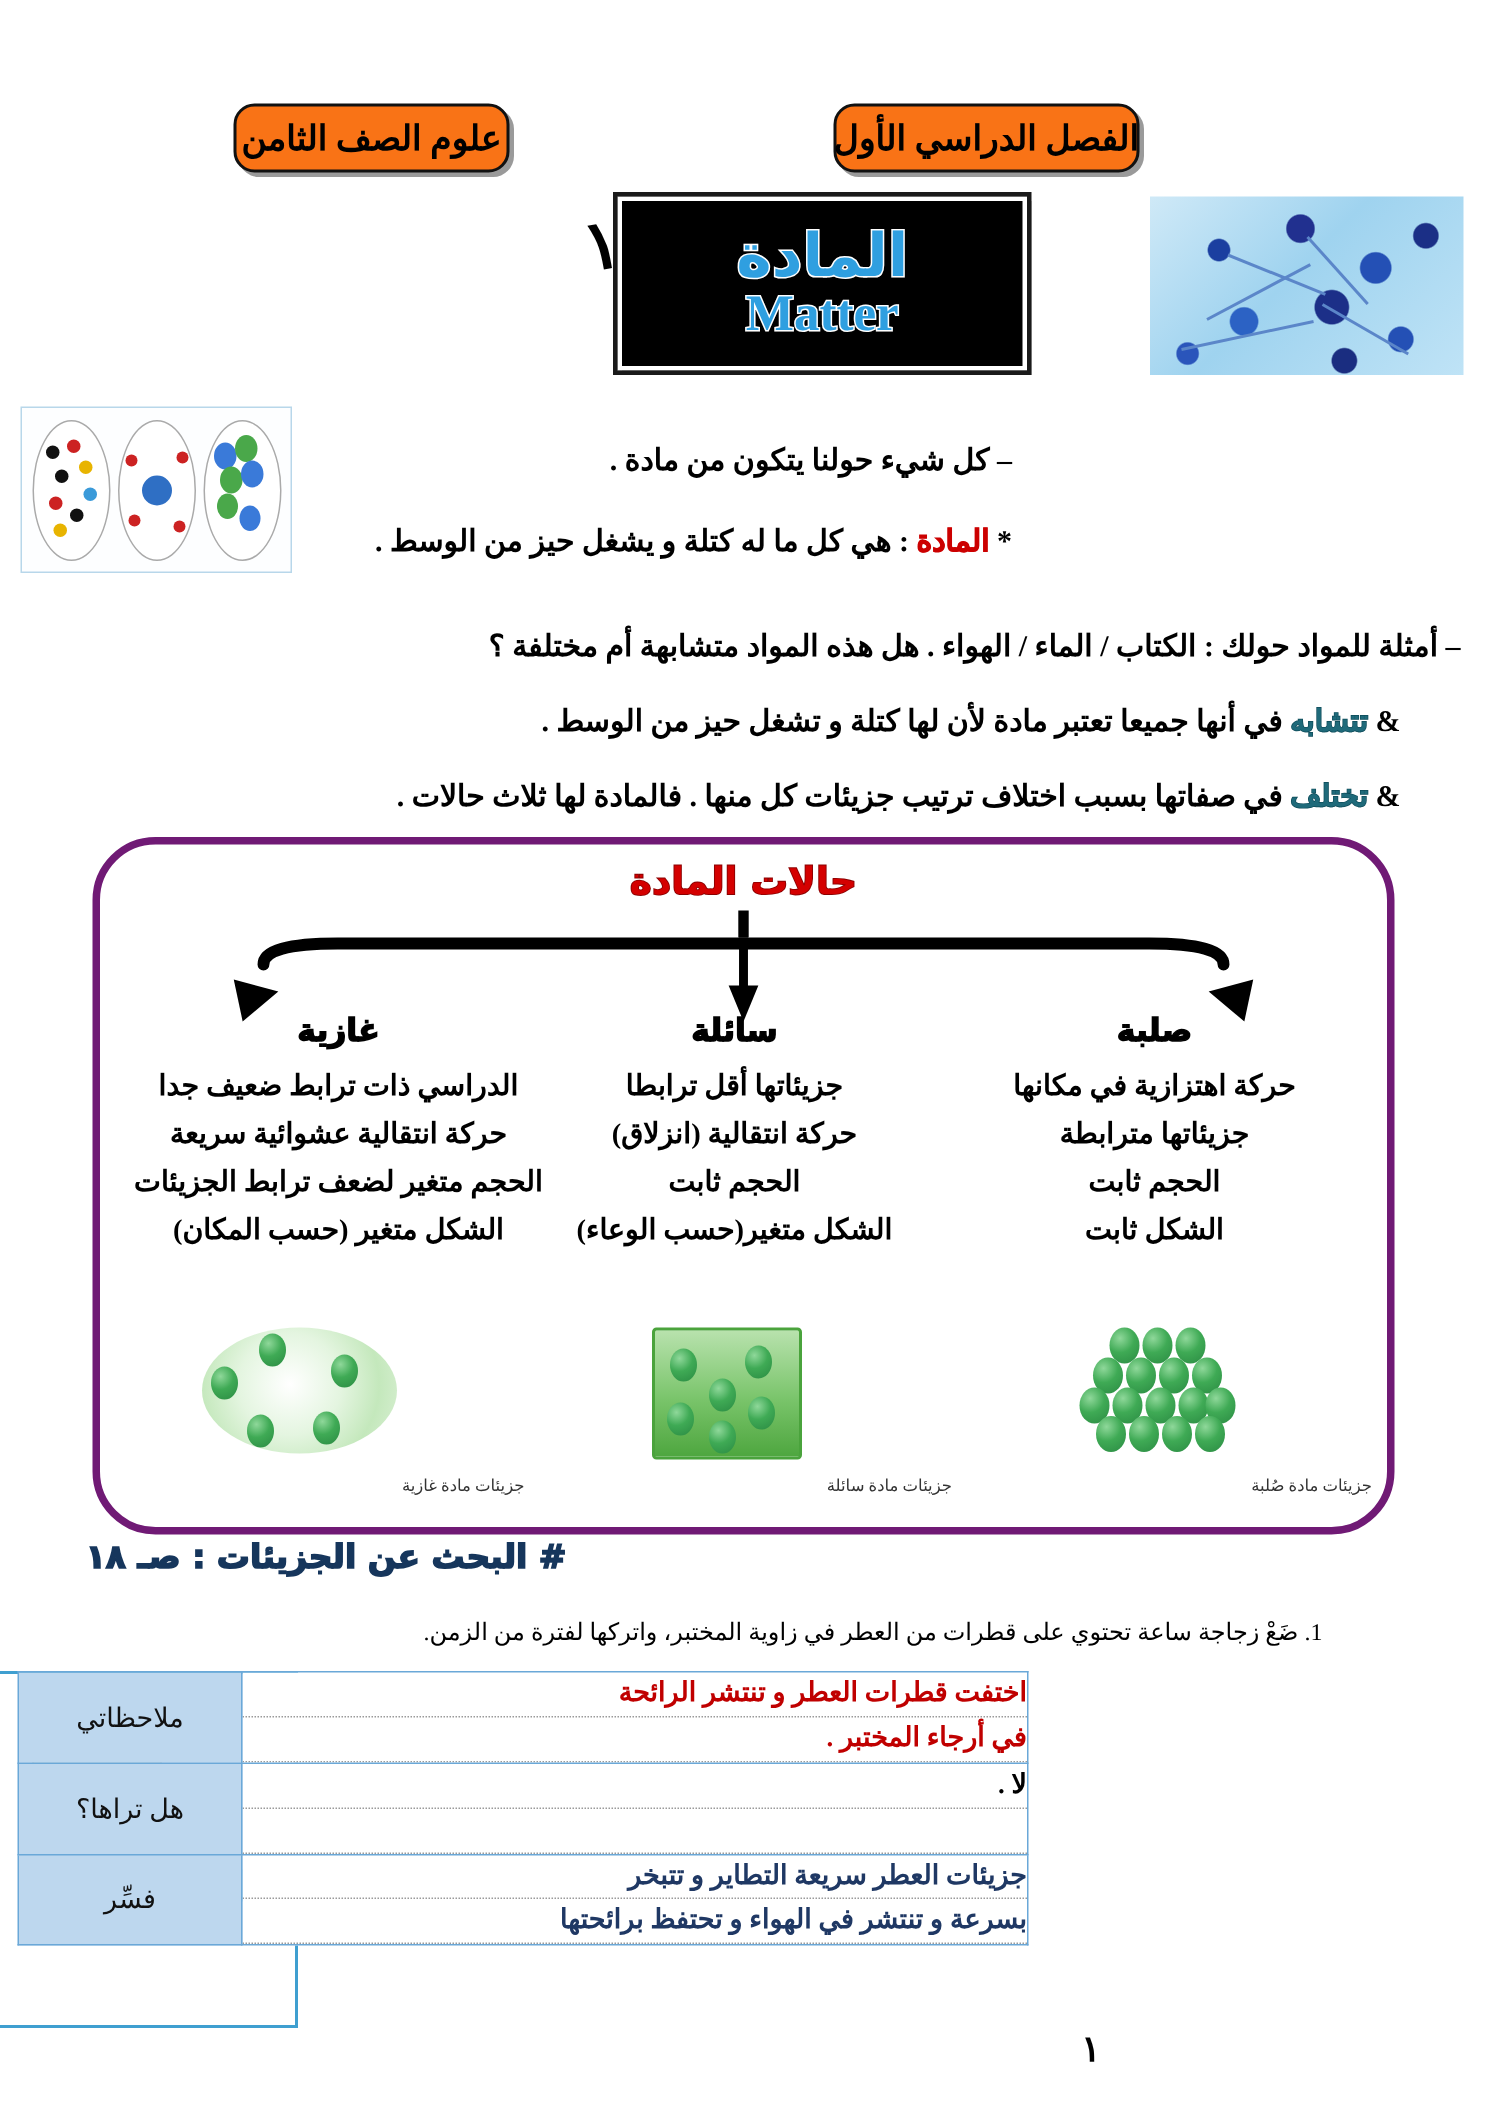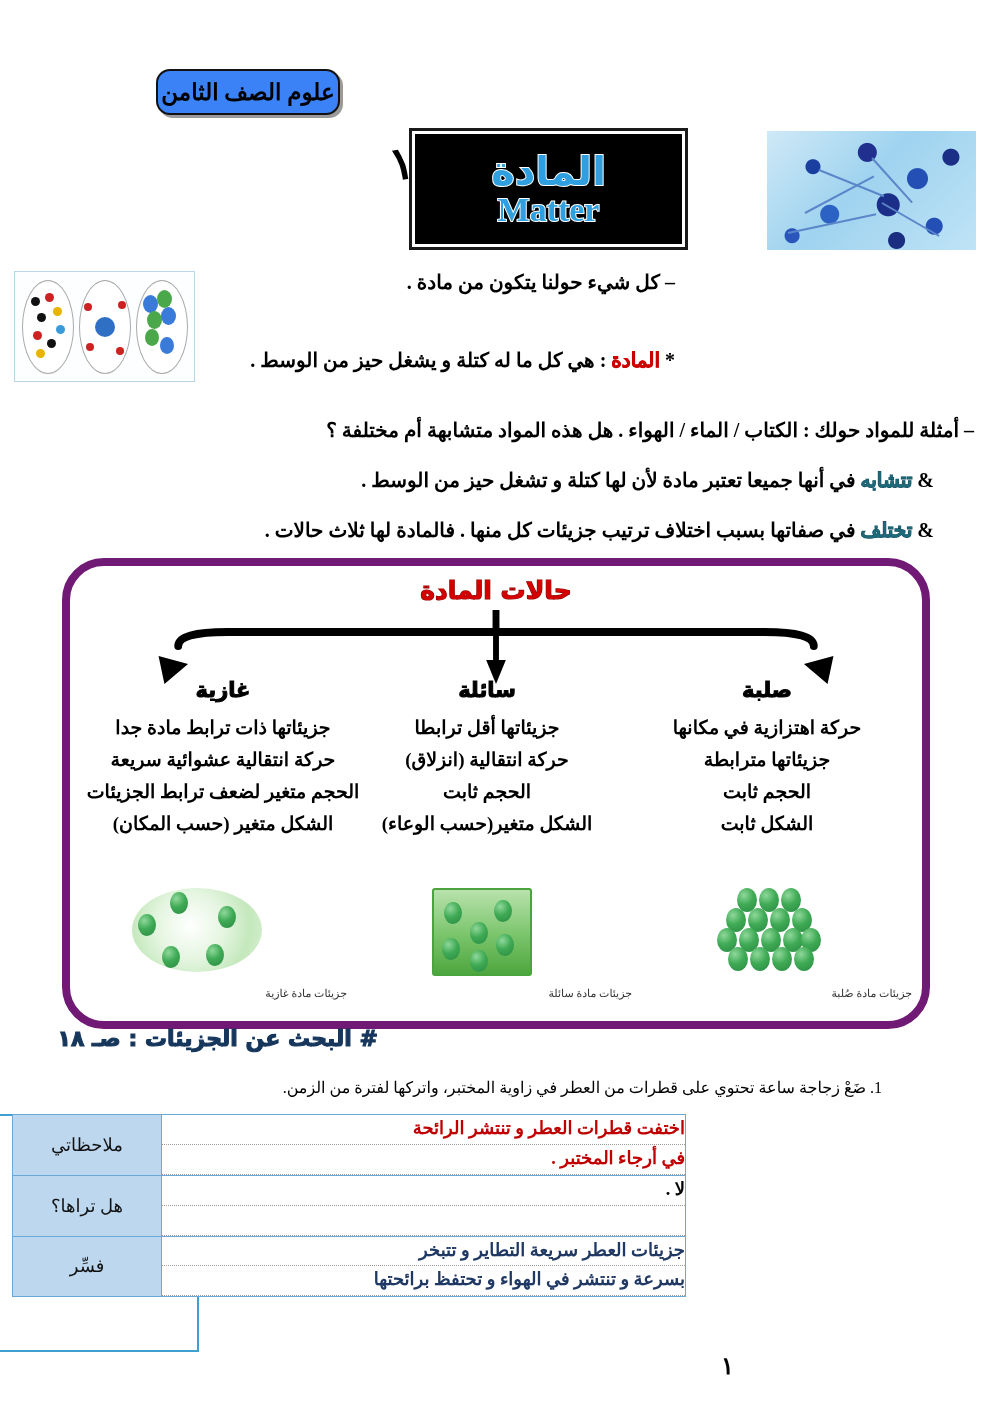--- a/index.html
+++ b/index.html
@@ -20,21 +20,21 @@
     width: 992px;
     height: 1403px;
   }
 
   
   .hdr-box {
     position: absolute;
     border: 2px solid #111;
     border-radius: 14px;
     box-shadow: 3px 3px 0 #9a9a9a;
-    background: #3b82f6;
+    background: #f97316;
     display: flex;
     align-items: center;
     justify-content: center;
     font-weight: bold;
     font-size: 23px;
     letter-spacing: 0.5px;
     white-space: nowrap;
     margin-left: 12px;
   }
   #hdr-grade { right: 652px; top: 69px; width: 180px; height: 42px; }
@@ -139,21 +139,21 @@
   .dot { position: absolute; border-radius: 50%; }
 
   
   .txt {
     position: absolute;
     font-weight: bold;
     font-size: 20px;
     white-space: nowrap;
     font-family: "Liberation Serif", "DejaVu Serif", serif;
   }
-  #line-everything { right: 317px; top: 270px; }
+  #line-everything { right: 317px; top: 294px; }
   #line-def        { right: 317px; top: 348px; }
   #line-examples   { right: 18px;  top: 418px; }
   #line-similar    { right: 58px;  top: 468px; }
   #line-different  { right: 58px;  top: 518px; }
 
   .kw-red {
     color: #cc0000;
     font-weight: bold;
     -webkit-text-stroke: 0.6px #cc0000;
   }
@@ -165,21 +165,21 @@
     letter-spacing: 0.5px;
   }
 
   
   #states-box {
     position: absolute;
     right: 62px;
     left: 62px;
     top: 558px;
     height: 455px;
-    border: 8px solid #701a75;
+    border: 5px solid #701a75;
     border-radius: 42px;
     background: #fff;
   }
   #states-title {
     position: absolute;
     top: 10px;
     left: 0; right: 0;
     text-align: center;
     color: #d40000;
     font-size: 25px;
@@ -370,20 +370,23 @@
   }
 </style>
 </head>
 <body>
 
 <div class="page">
 
   <div class="hdr-box" id="hdr-grade">
     <span>علوم الصف الثامن</span>
   </div>
+  <div class="hdr-box" id="hdr-term">
+    <span>الفصل الدراسي الأول</span>
+  </div>
 
   <div id="chapter-num">١</div>
 
   <div id="title-banner">
     <div id="title-ar">المادة</div>
     <div id="title-en">Matter</div>
   </div>
 
   <div id="molecule-photo">
     <span class="bond" style="left:25%;top:32%;width:70px;transform:rotate(22deg);"></span>
@@ -466,21 +469,21 @@
     <div class="state-col" id="col-liquid">
       <div class="state-head">سائلة</div>
       <div class="state-prop">جزيئاتها أقل ترابطا</div>
       <div class="state-prop">حركة انتقالية (انزلاق)</div>
       <div class="state-prop">الحجم ثابت</div>
       <div class="state-prop">الشكل متغير(حسب الوعاء)</div>
     </div>
 
     <div class="state-col" id="col-gas">
       <div class="state-head">غازية</div>
-      <div class="state-prop">جزيئاتها ذات ترابط مادة جدا</div>
+      <div class="state-prop">الدراسي ذات ترابط ضعيف جدا</div>
       <div class="state-prop">حركة انتقالية عشوائية سريعة</div>
       <div class="state-prop">الحجم متغير لضعف ترابط الجزيئات</div>
       <div class="state-prop">الشكل متغير  (حسب المكان)</div>
     </div>
 
     <div class="state-fig" id="fig-solid">
       <div style="position:absolute;left:95px;top:2px;width:104px;height:82px;">
         <span class="mol" style="width:20px;height:24px;left:20px;top:0;"></span>
         <span class="mol" style="width:20px;height:24px;left:42px;top:0;"></span>
         <span class="mol" style="width:20px;height:24px;left:64px;top:0;"></span>

